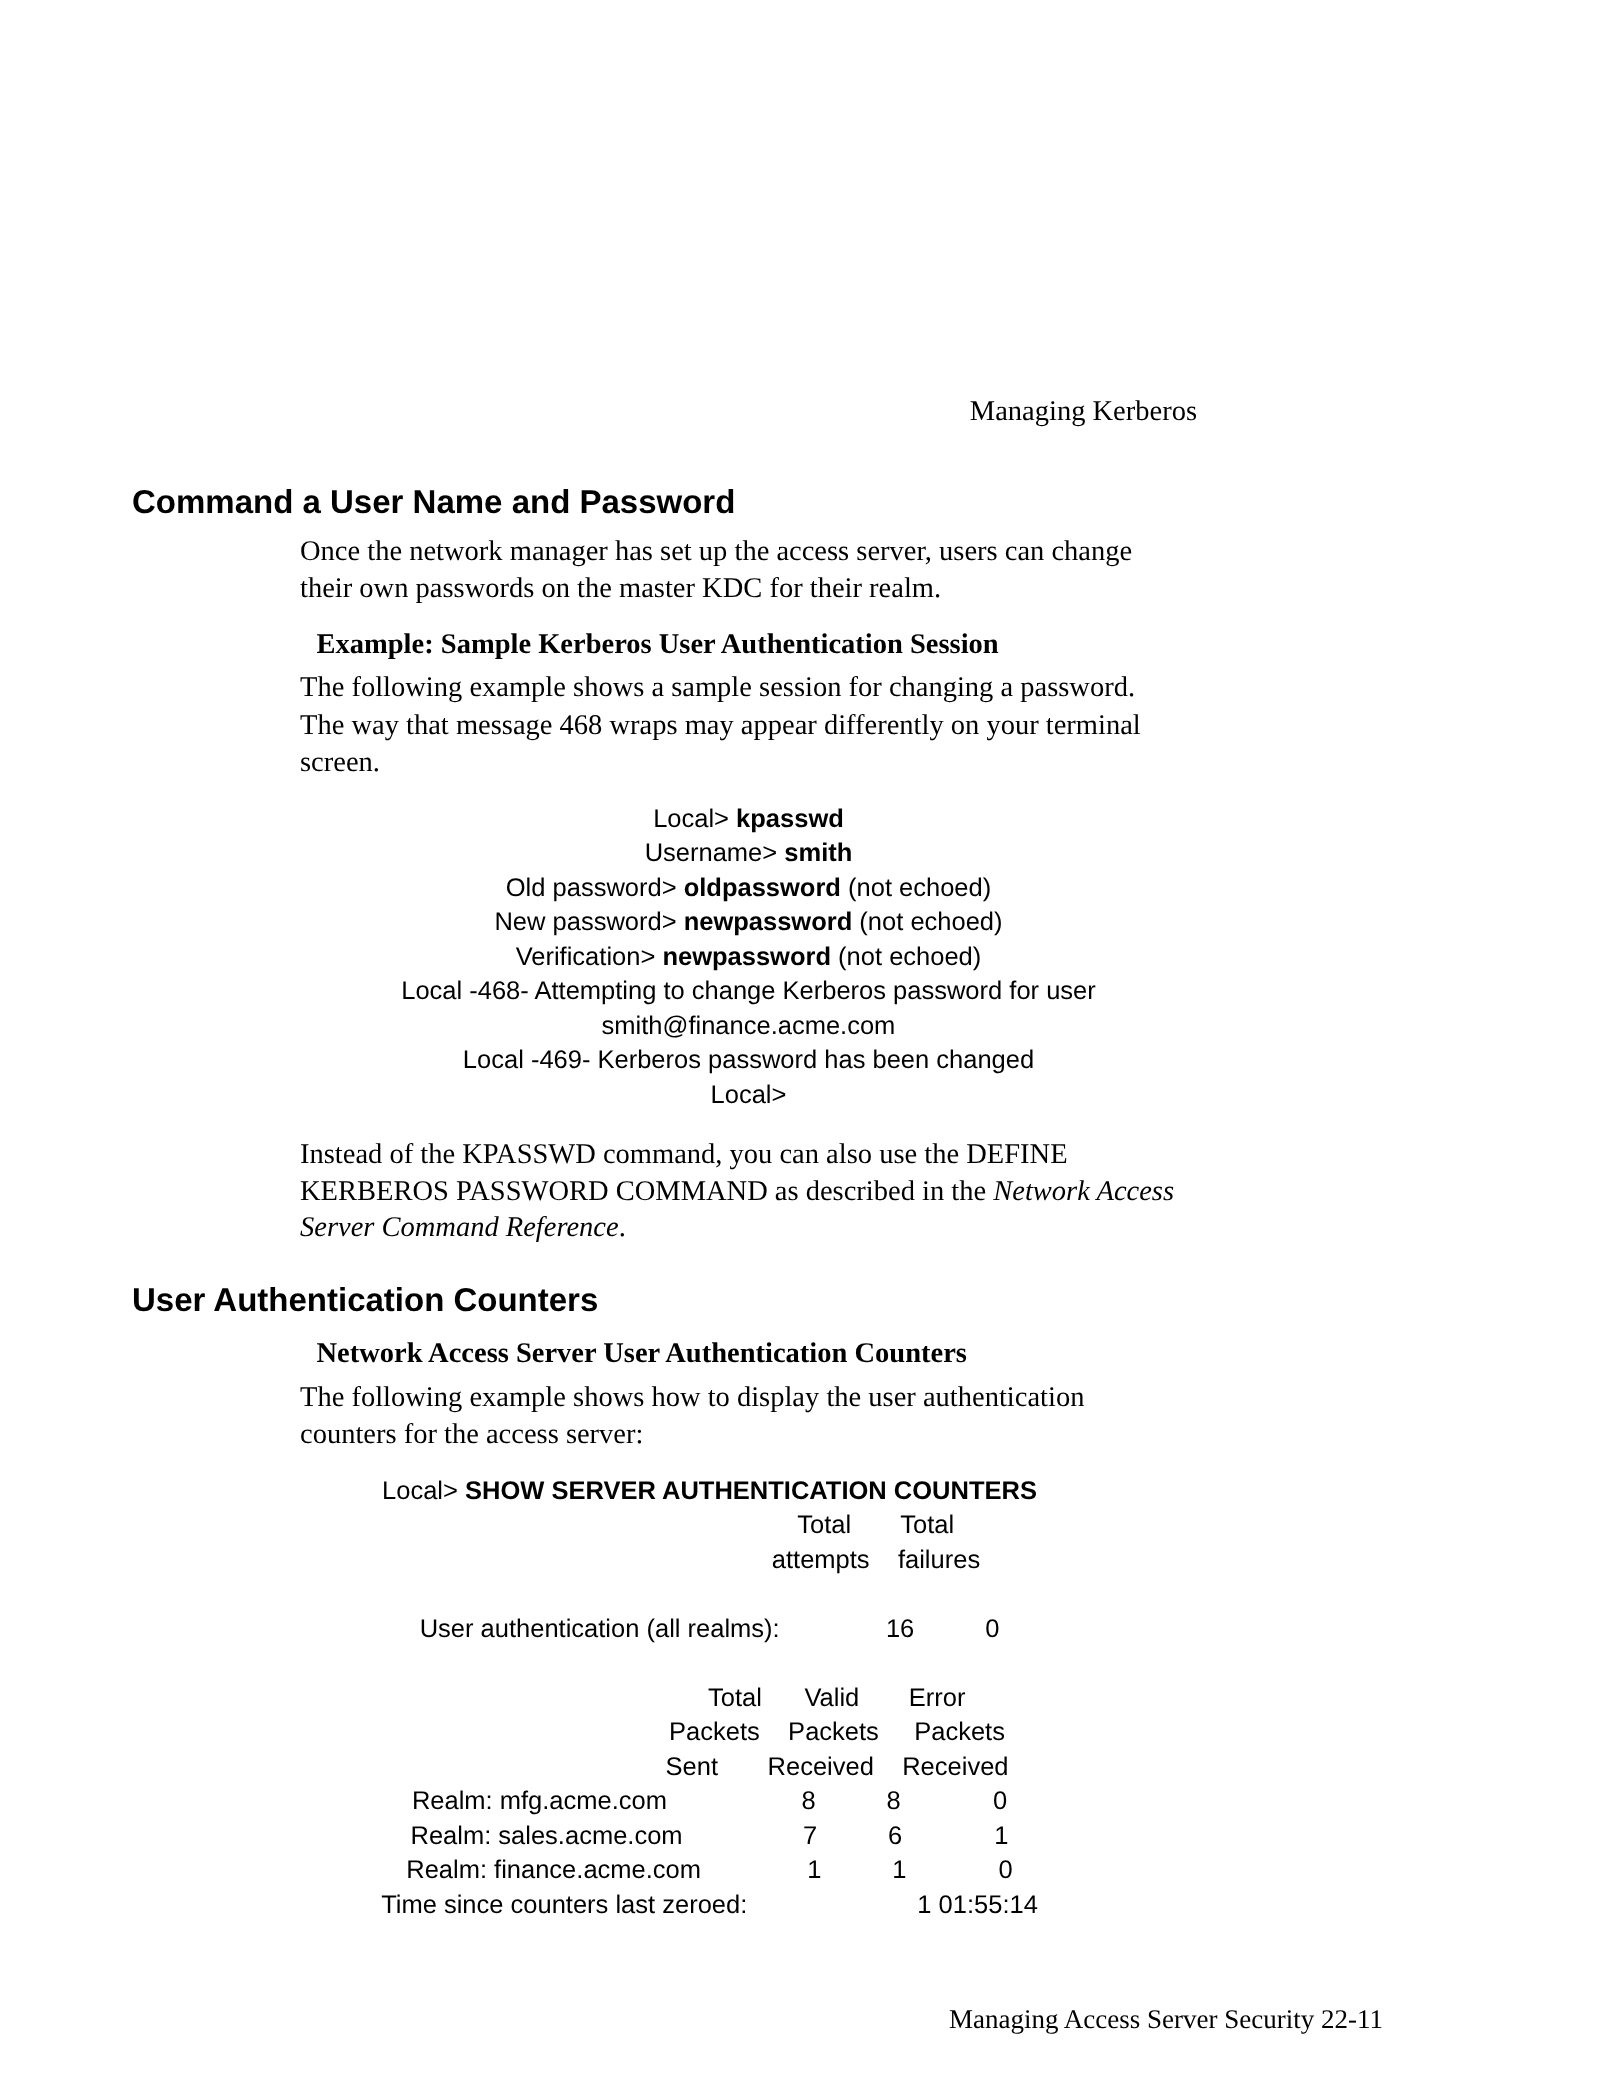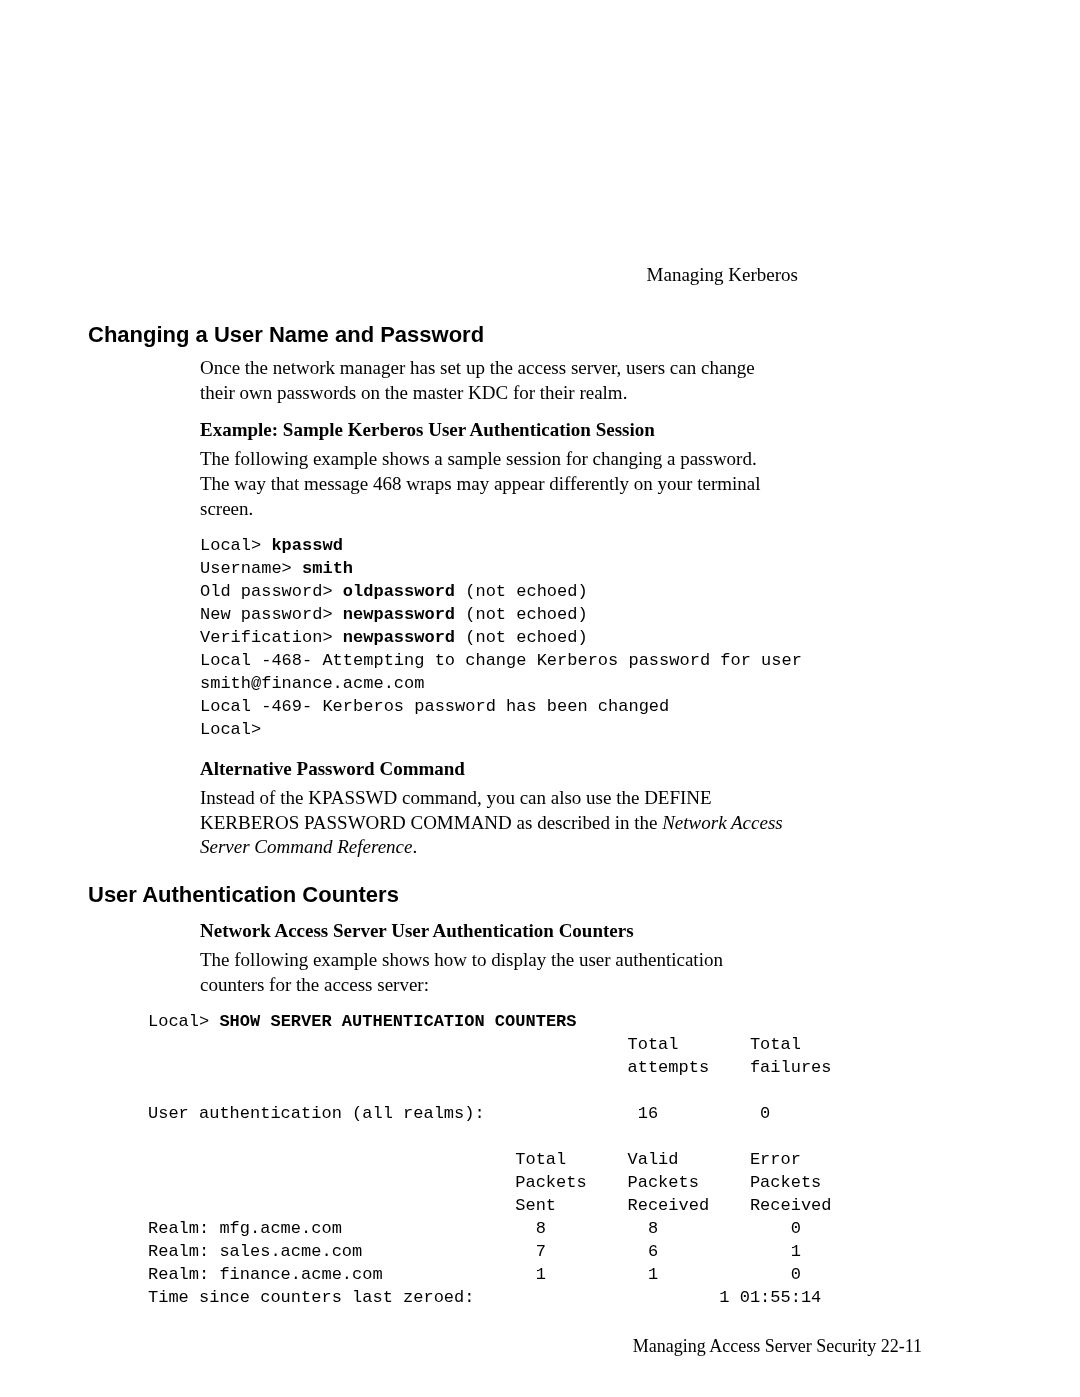--- a/index.html
+++ b/index.html
@@ -32,65 +32,65 @@
     margin-left: 112px;
   }
   p.body {
     font-size: 19px;
     line-height: 1.3;
     margin: 6px 12px 14px 0;
   }
   .subhead {
     font-weight: bold;
     font-size: 19px;
-    margin: 12px 0 4px 0;
+    margin: 12px 0 4px 11px;
   }
   .code {
-    font-family: Liberation Mono, monospace;
+    font-family: Liberation Sans, sans-serif;
     font-size: 17px;
     white-space: pre;
     line-height: 1.35;
     margin: 10px 0 16px 0;
+    text-align: center;
   }
   .code .b { font-weight: bold; }
   .ital { font-style: italic; }
   .footer {
     position: absolute;
     bottom: 40px;
     right: 158px;
     font-size: 18px;
   }
   .code-wide { margin-left: 60px; }
 </style>
 </head>
 <body>
 
 <div class="page">
 
   <div class="header-right">Managing Kerberos</div>
 
-  <h2 class="section">Changing a User Name and Password</h2>
+  <h2 class="section">Command a User Name and Password</h2>
 
   <div class="body-indent">
     <p class="body">Once the network manager has set up the access server, users can change their own passwords on the master KDC for their realm.</p>
 
     <div class="subhead">Example: Sample Kerberos User Authentication Session</div>
     <p class="body">The following example shows a sample session for changing a password. The way that message 468 wraps may appear differently on your terminal screen.</p>
 
     <div class="code"><span><span>Local&gt; </span><span class="b">kpasswd</span></span>
 <span><span>Username&gt; </span><span class="b">smith</span></span>
 <span><span>Old password&gt; </span><span class="b">oldpassword</span><span> (not echoed)</span></span>
 <span><span>New password&gt; </span><span class="b">newpassword</span><span> (not echoed)</span></span>
 <span><span>Verification&gt; </span><span class="b">newpassword</span><span> (not echoed)</span></span>
 <span>Local -468- Attempting to change Kerberos password for user</span>
 <span>smith@finance.acme.com</span>
 <span>Local -469- Kerberos password has been changed</span>
 <span>Local&gt;</span></div>
 
-    <div class="subhead">Alternative Password Command</div>
     <p class="body"><span>Instead of the KPASSWD command, you can also use the DEFINE KERBEROS PASSWORD COMMAND as described in the </span><span class="ital">Network Access Server Command Reference</span><span>.</span></p>
   </div>
 
   <h2 class="section" style="margin-top:22px;">User Authentication Counters</h2>
 
   <div class="body-indent">
 
     <div class="subhead">Network Access Server User Authentication Counters</div>
     <p class="body">The following example shows how to display the user authentication counters for the access server:</p>
   </div>

